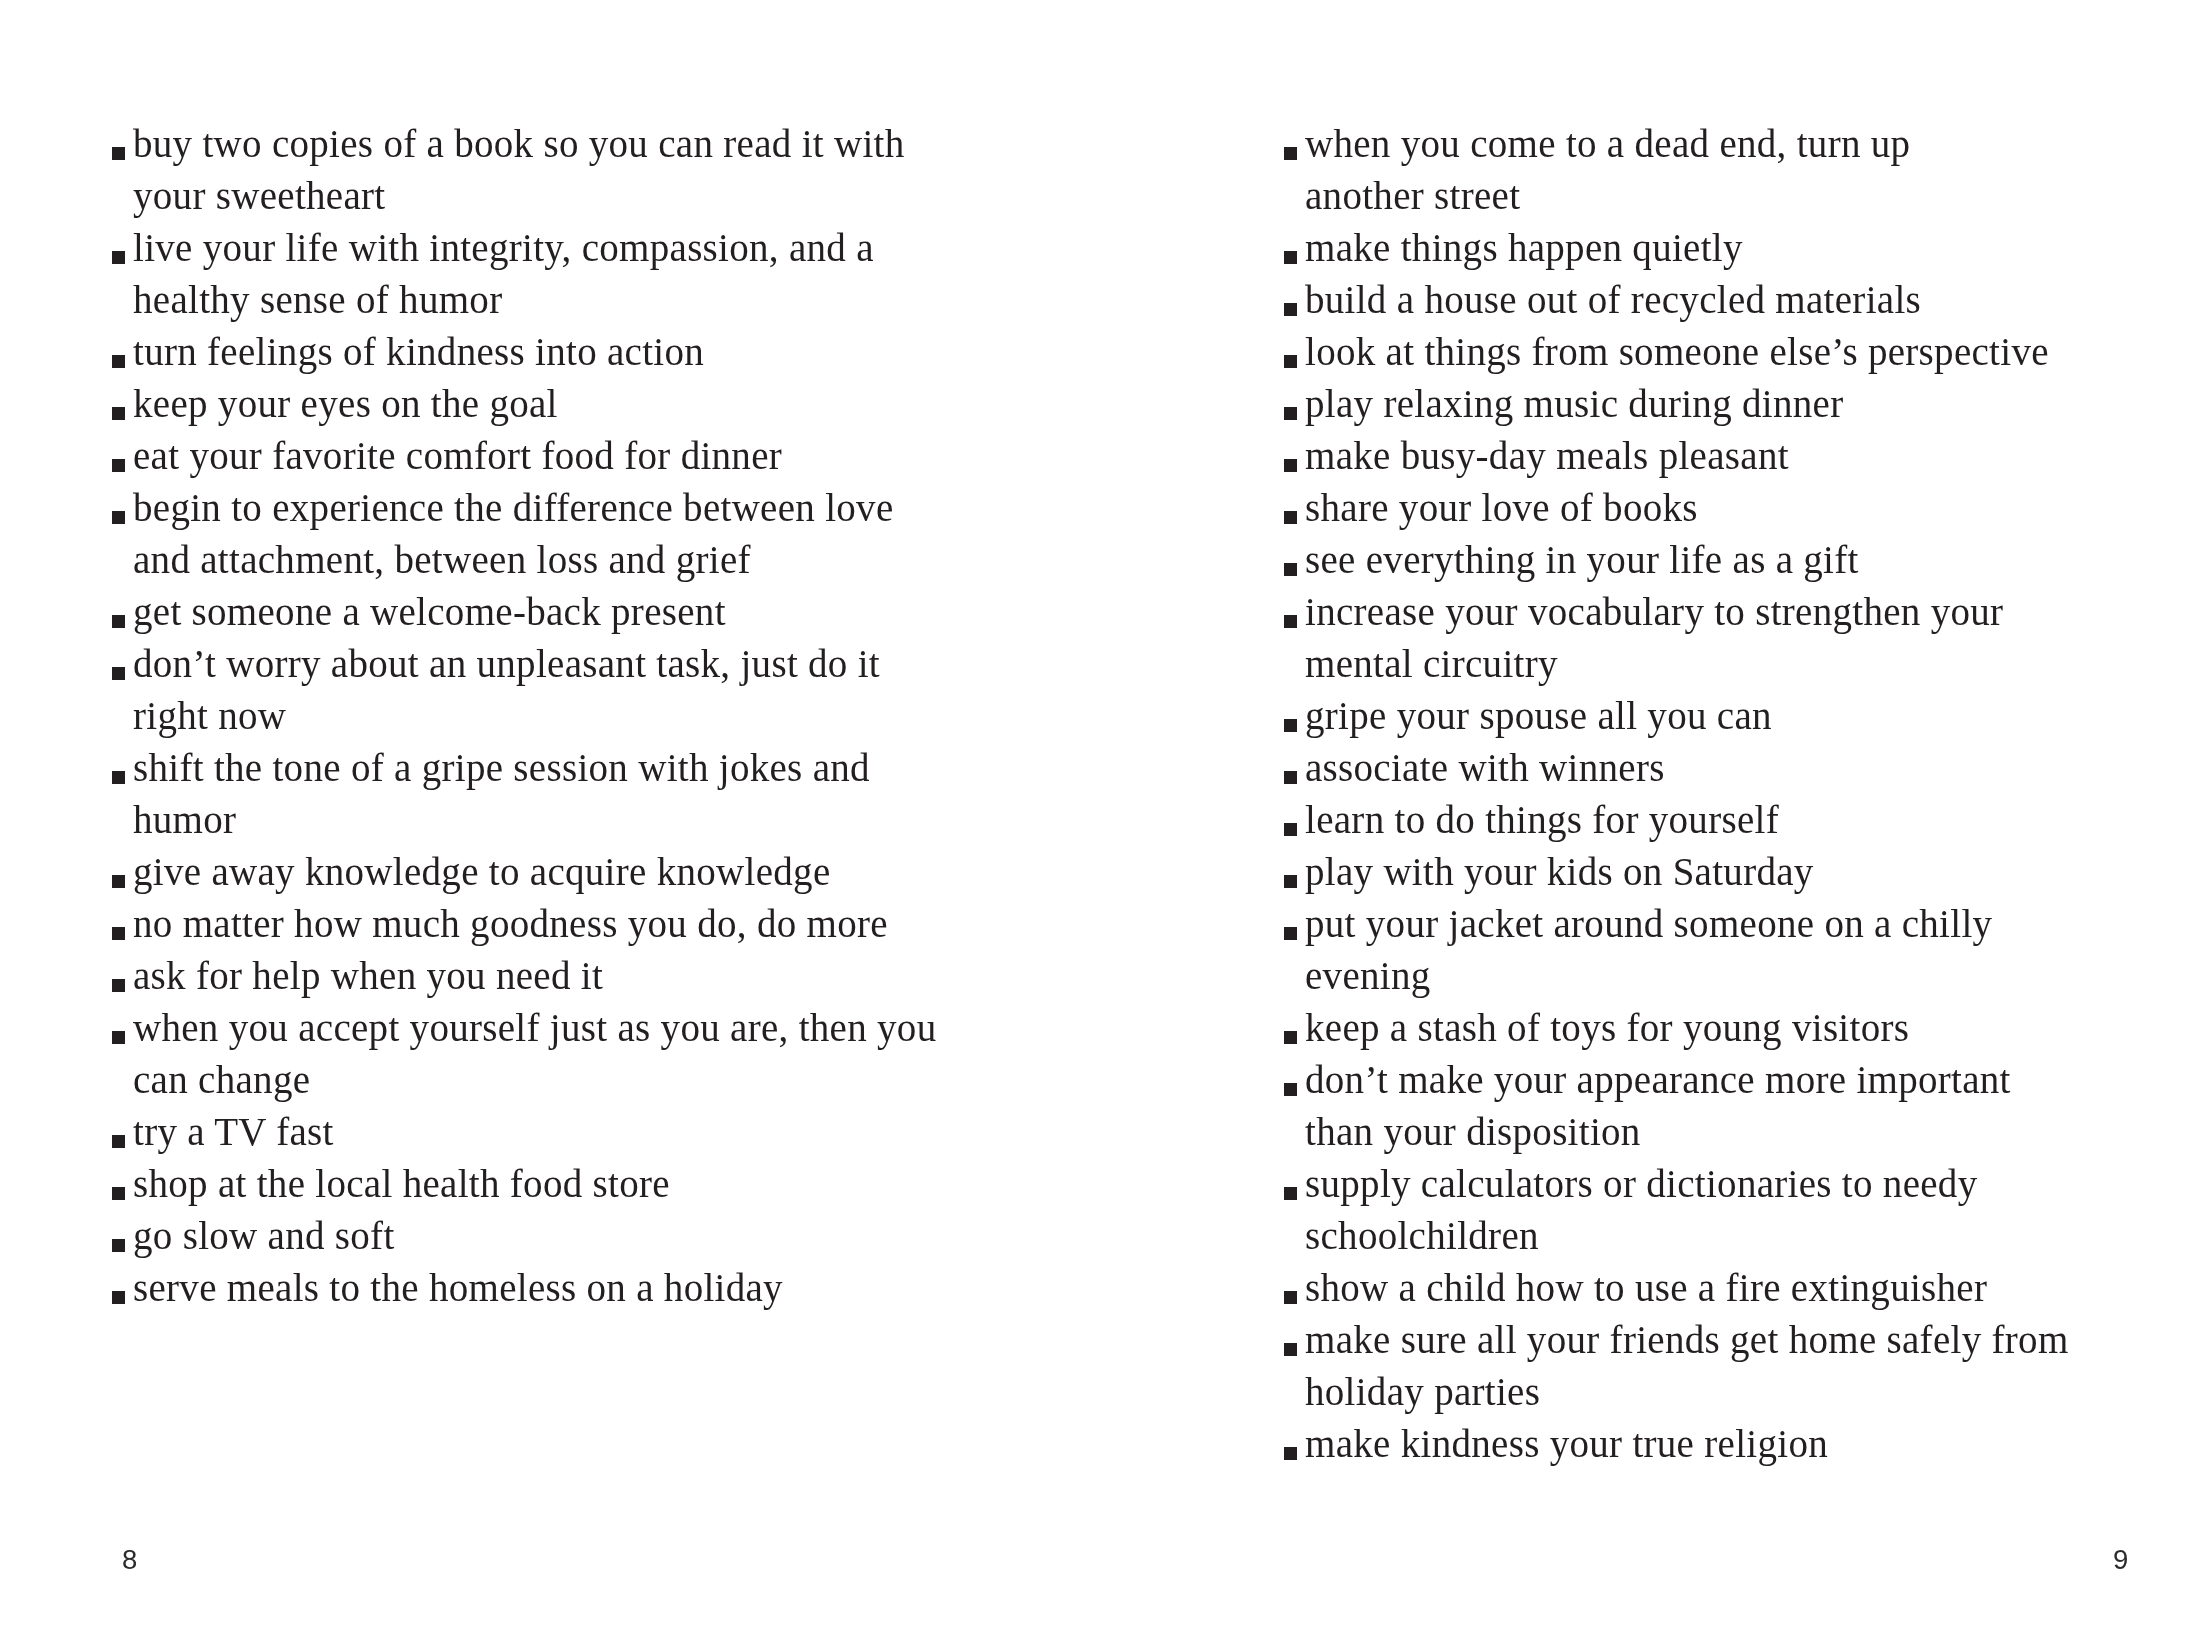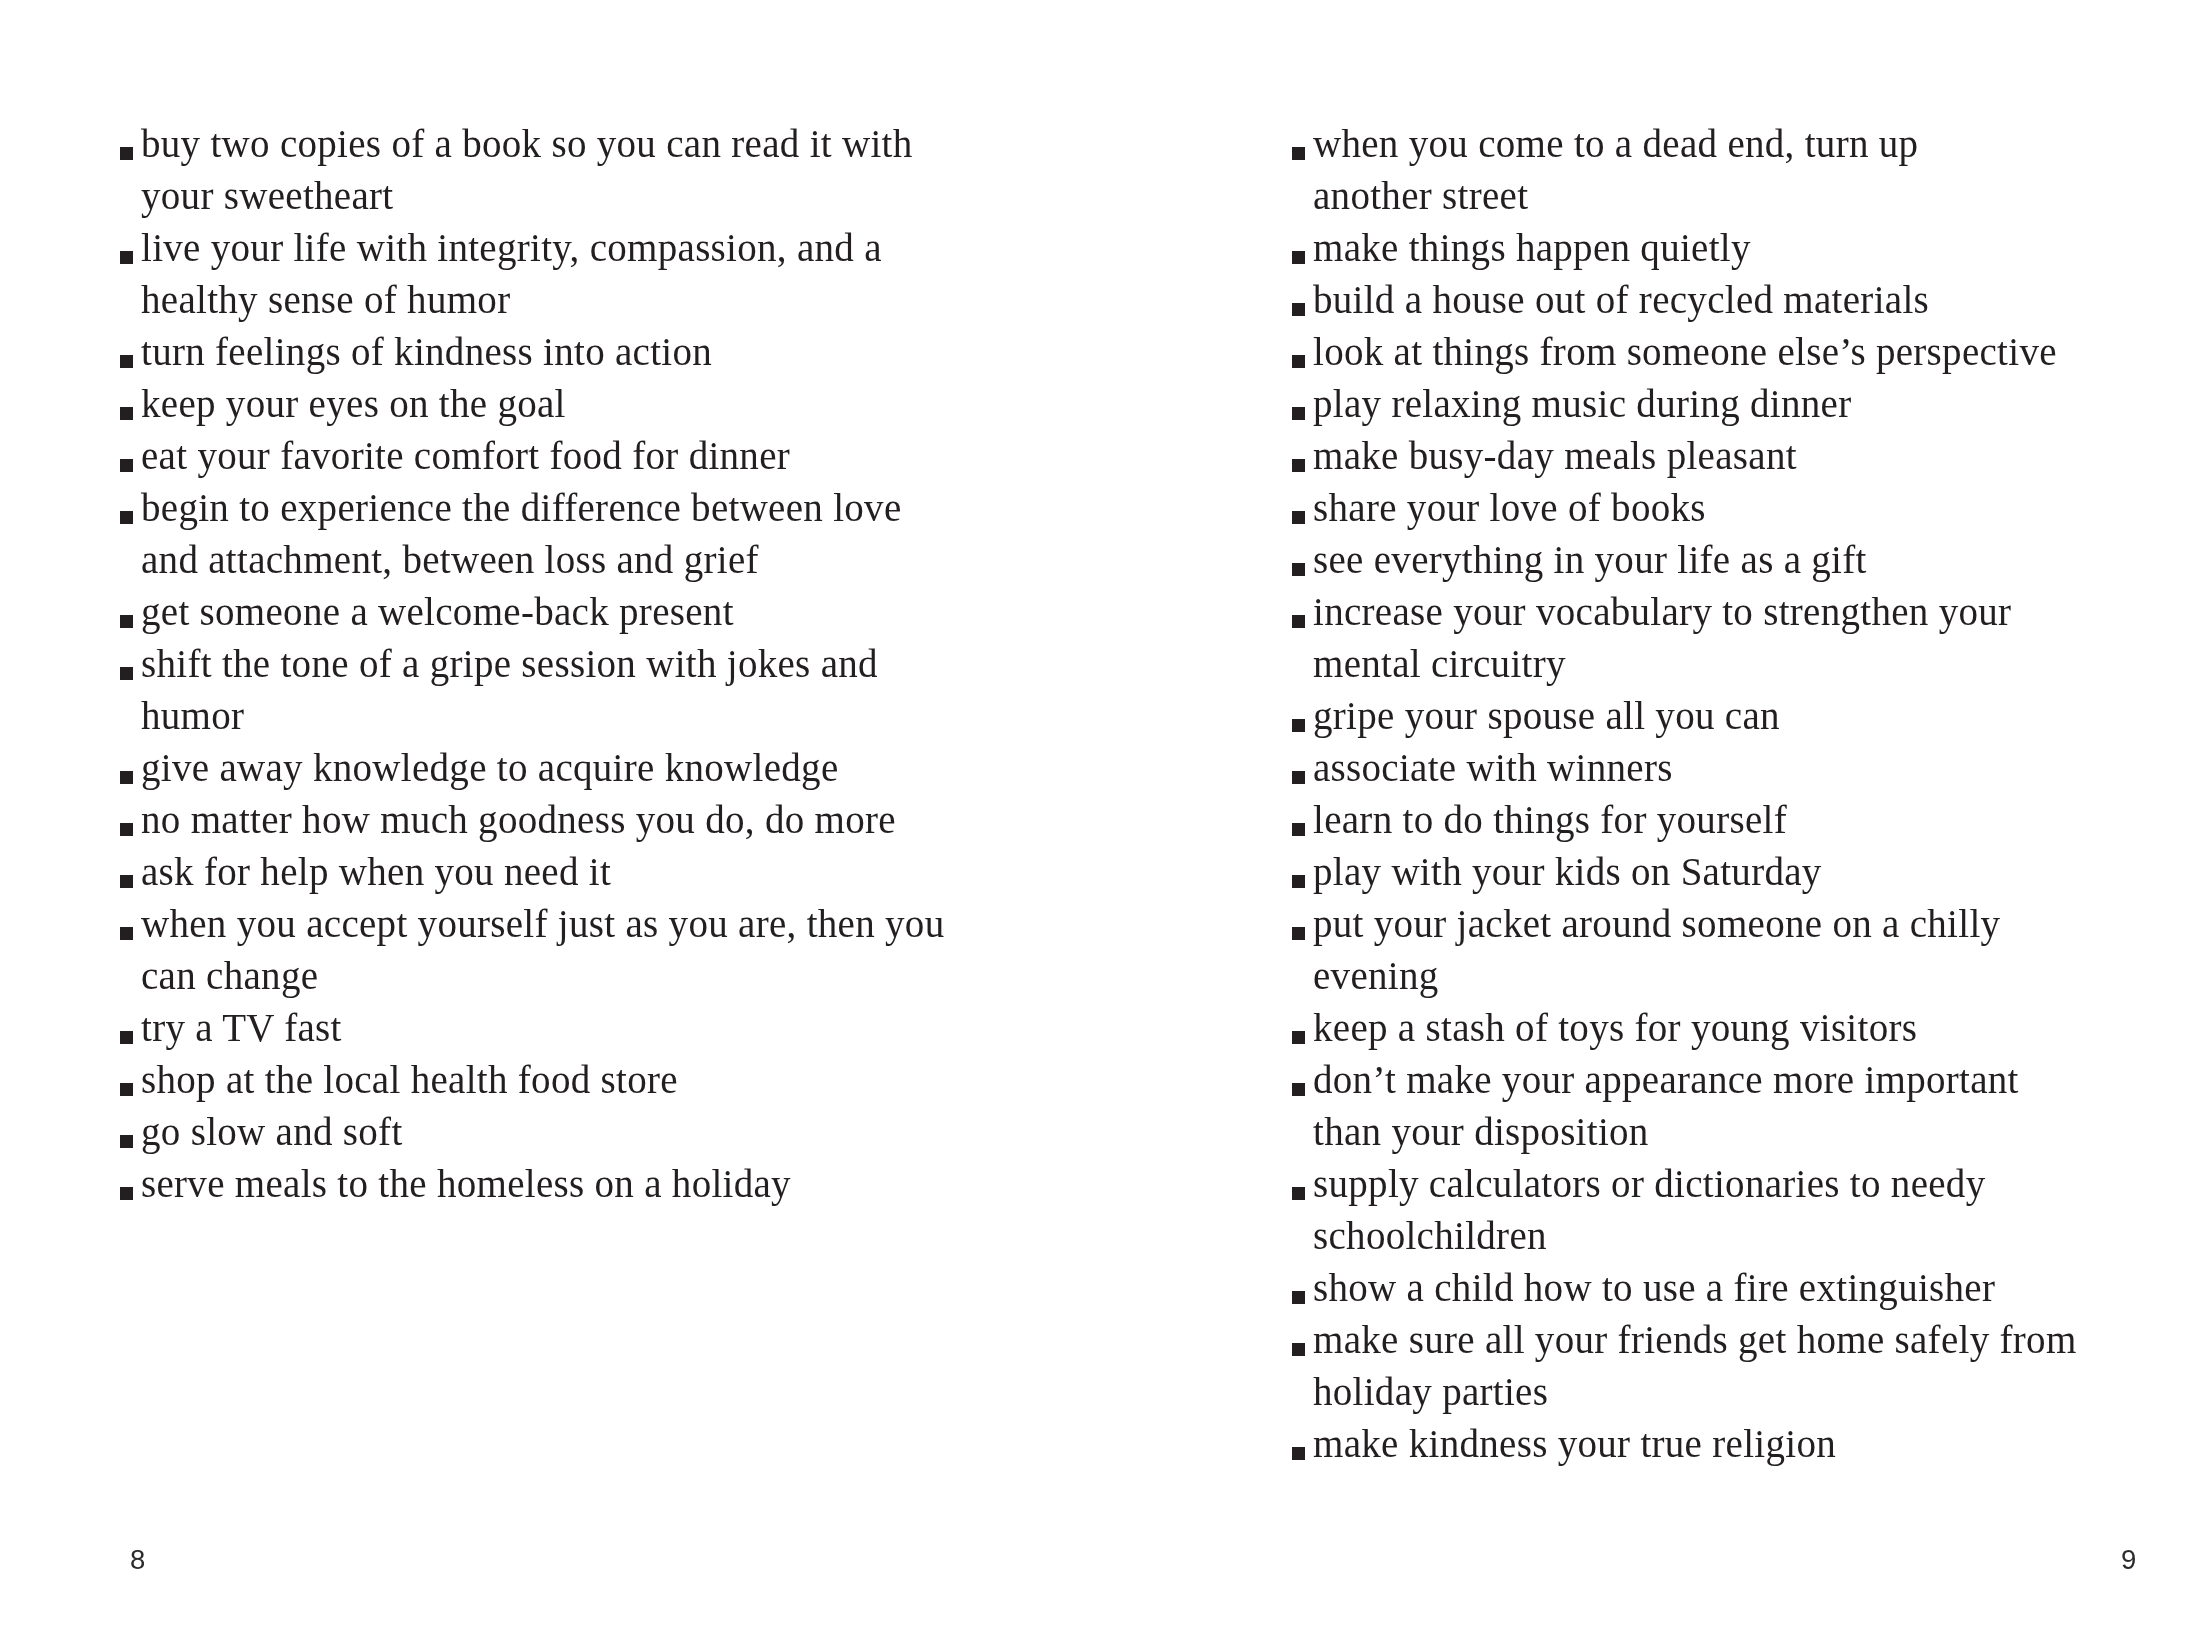--- a/index.html
+++ b/index.html
@@ -11,21 +11,20 @@
     position: relative;
     width: 2204px;
     height: 1653px;
     overflow: hidden;
     font-family: "Liberation Serif", serif;
     color: #231f20;
   }
   .spread {
     position: absolute;
     inset: 0;
-    margin-left: 8px;
   }
   .page {
     position: absolute;
     top: 0;
     height: 1653px;
   }
   .page-left  { left: 0;     width: 1102px; }
   .page-right { left: 1151px; width: 1102px; }
 
   .list {
@@ -75,20 +74,22 @@
 your sweetheart</span></div>
         <div class="item"><span class="bullet" style="background: rgb(35, 31, 32);"></span><span class="item-text">live your life with integrity, compassion, and a
 healthy sense of humor</span></div>
         <div class="item"><span class="bullet" style="background: rgb(35, 31, 32);"></span><span class="item-text">turn feelings of kindness into action</span></div>
         <div class="item"><span class="bullet" style="background: rgb(35, 31, 32);"></span><span class="item-text">keep your eyes on the goal</span></div>
         <div class="item"><span class="bullet" style="background: rgb(35, 31, 32);"></span><span class="item-text">eat your favorite comfort food for dinner</span></div>
         <div class="item"><span class="bullet" style="background: rgb(35, 31, 32);"></span><span class="item-text">begin to experience the difference between love
 and attachment, between loss and grief</span></div>
         <div class="item"><span class="bullet" style="background: rgb(35, 31, 32);"></span><span class="item-text">get someone a welcome-back present</span></div>
         <div class="item"><span class="bullet" style="background: rgb(35, 31, 32);"></span></div>
+        <div class="item"><span class="bullet" style="background: rgb(35, 31, 32);"></span><span class="item-text">don’t worry about an unpleasant task, just do it
+right now</span></div>
         <div class="item"><span class="bullet" style="background: rgb(35, 31, 32);"></span><span class="item-text">shift the tone of a gripe session with jokes and
 humor</span></div>
         <div class="item"><span class="bullet" style="background: rgb(35, 31, 32);"></span><span class="item-text">give away knowledge to acquire knowledge</span></div>
         <div class="item"><span class="bullet" style="background: rgb(35, 31, 32);"></span><span class="item-text">no matter how much goodness you do, do more</span></div>
         <div class="item"><span class="bullet" style="background: rgb(35, 31, 32);"></span><span class="item-text">ask for help when you need it</span></div>
         <div class="item"><span class="bullet" style="background: rgb(35, 31, 32);"></span><span class="item-text">when you accept yourself just as you are, then you
 can change</span></div>
         <div class="item"><span class="bullet" style="background: rgb(35, 31, 32);"></span><span class="item-text">try a TV fast</span></div>
         <div class="item"><span class="bullet" style="background: rgb(35, 31, 32);"></span><span class="item-text">shop at the local health food store</span></div>
         <div class="item"><span class="bullet" style="background: rgb(35, 31, 32);"></span><span class="item-text">go slow and soft</span></div>

